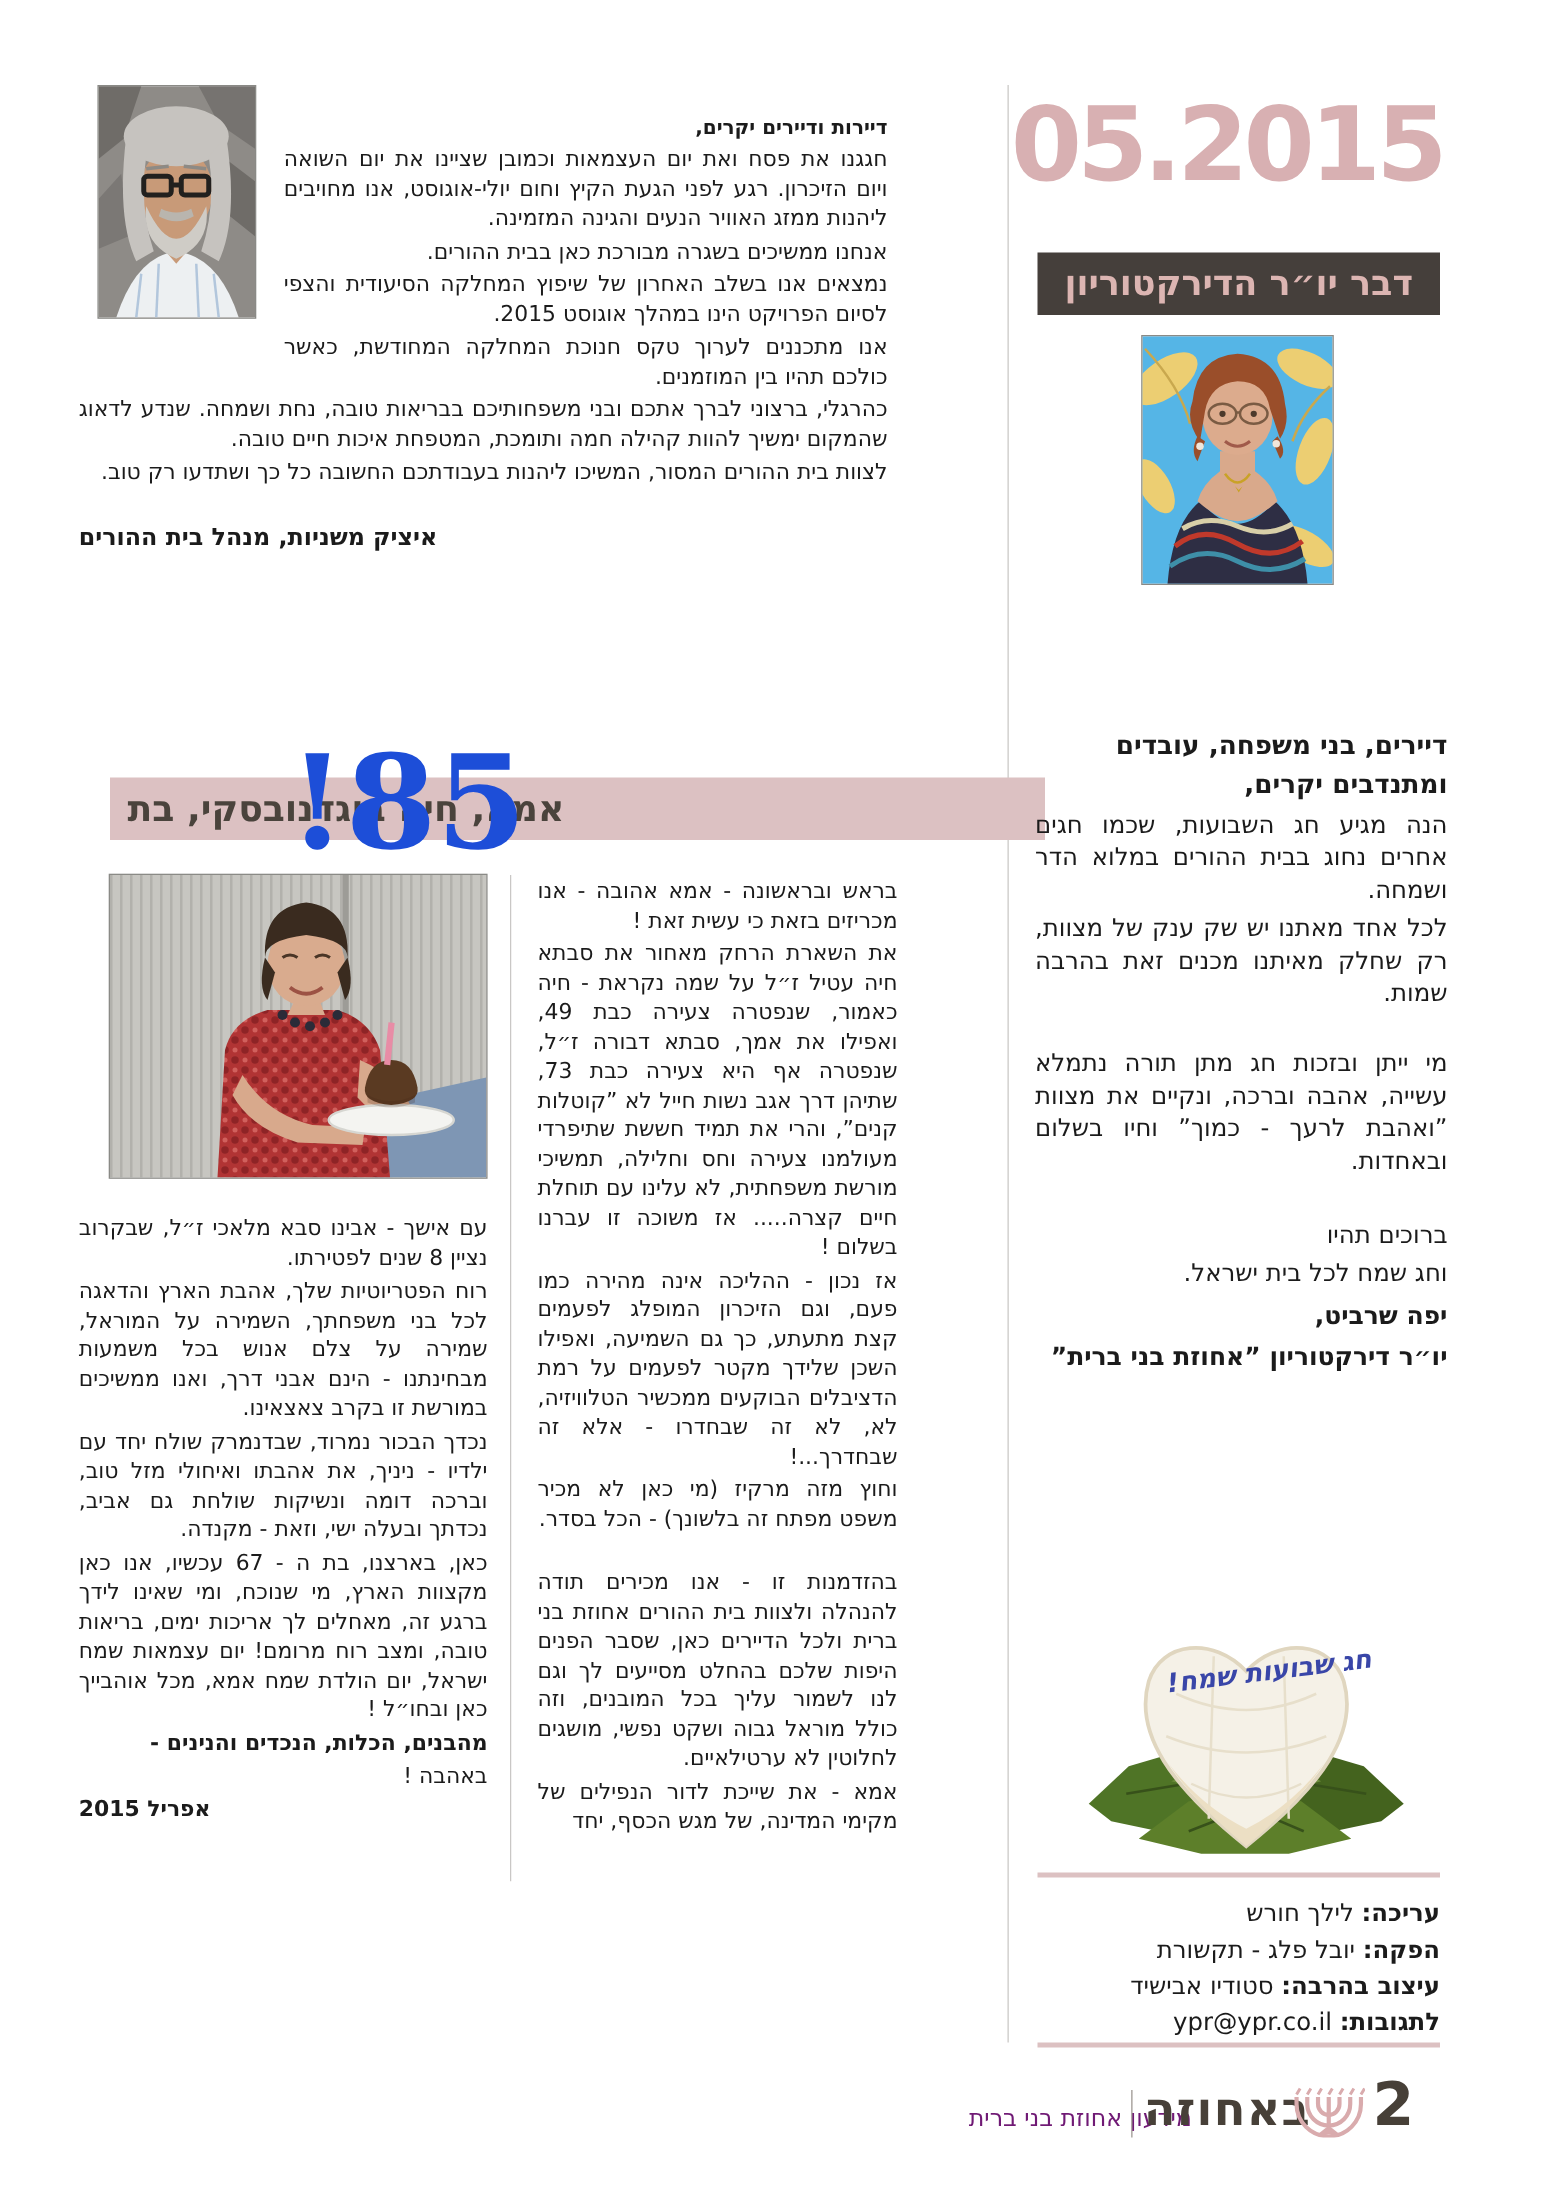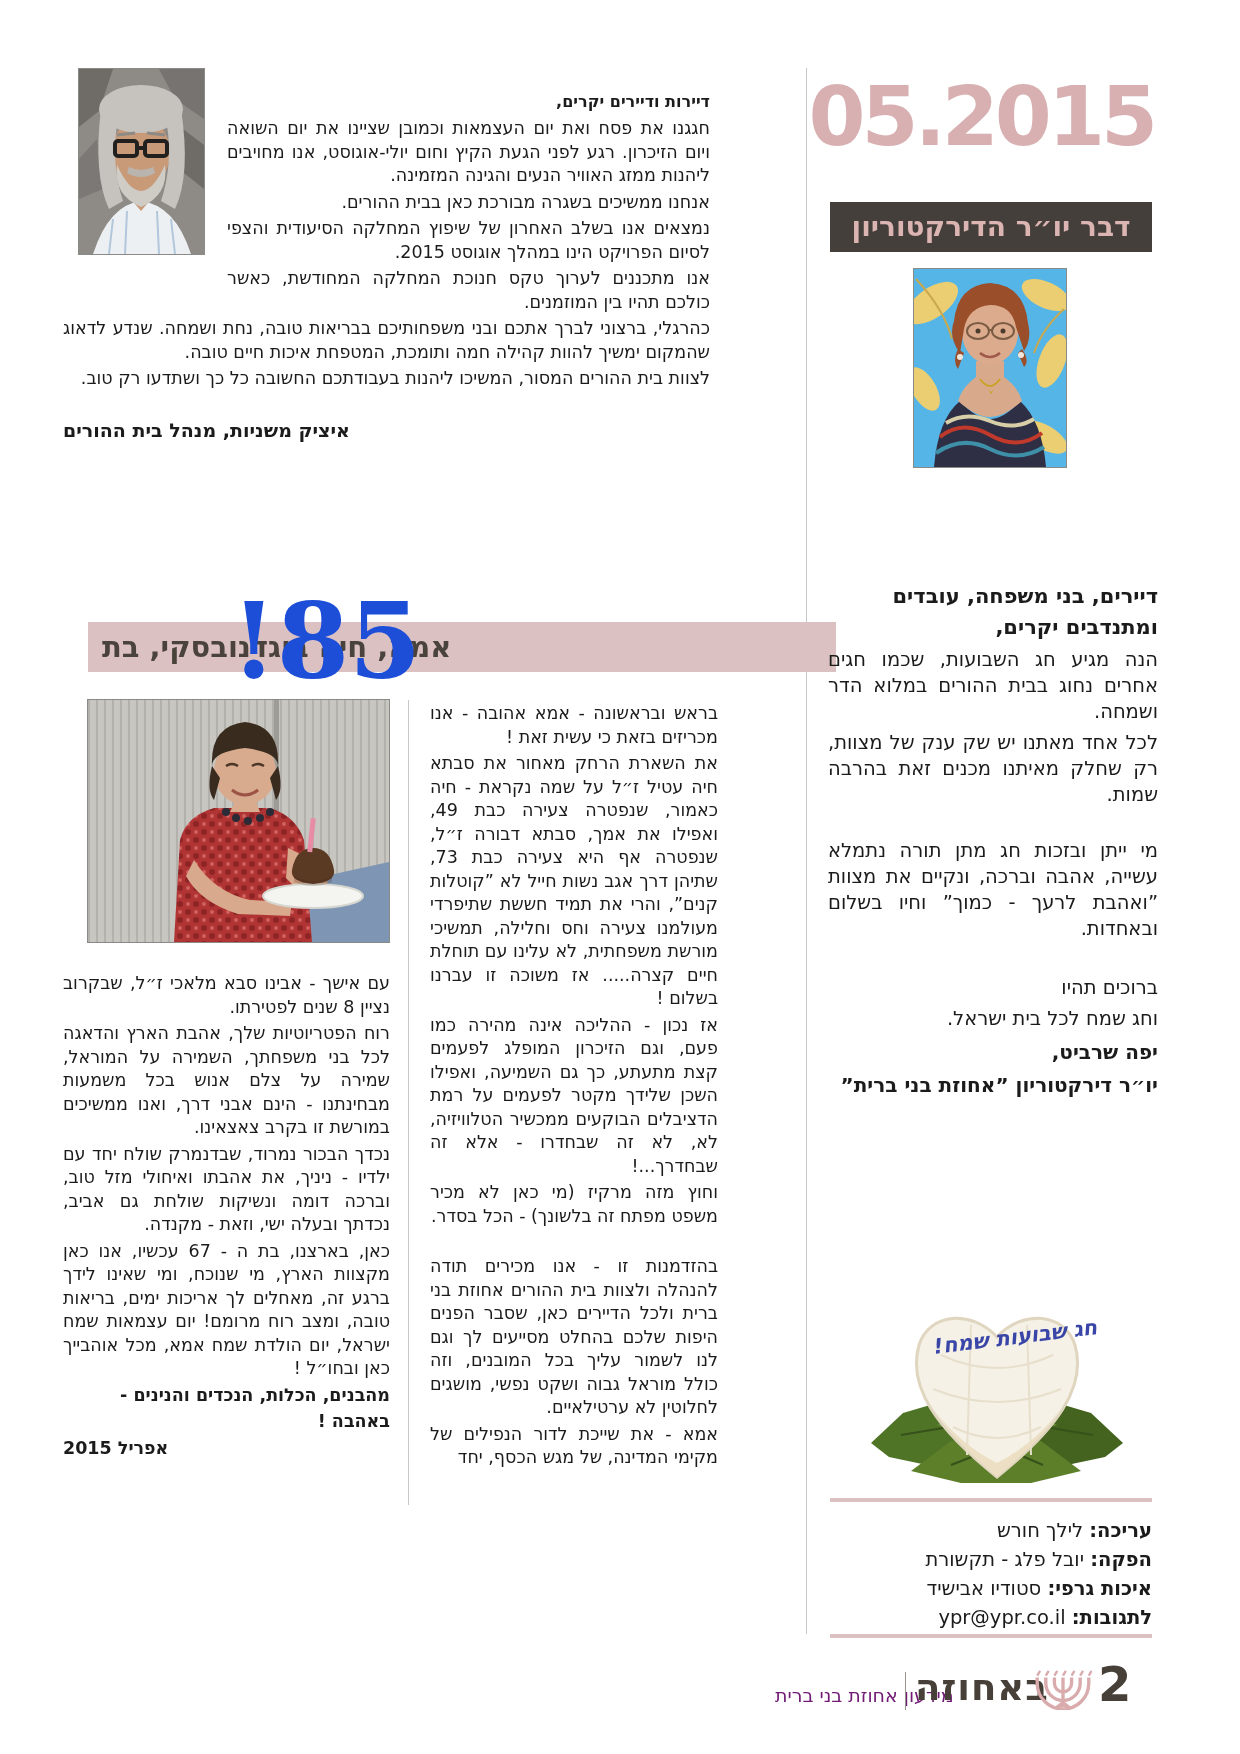--- a/index.html
+++ b/index.html
@@ -28,21 +28,21 @@
   .headline-bar span{display:block;line-height:50px;text-align:left;padding-left:14px;
         font-size:29px;font-weight:bold;color:#4a433c;}
   .big-num{position:absolute;left:168px;top:-32px;font-family:"DejaVu Serif",serif;
         font-weight:bold;font-size:104px;line-height:1;color:#1d4ed8;direction:rtl;}
   .birthday .photo{position:absolute;left:24px;top:77px;width:303px;height:244px;}
   .col-mid{position:absolute;right:0;top:80px;width:288px;}
   .col-left{position:absolute;left:0;top:350px;width:327px;}
   .col-mid p,.col-left p{font-size:17.5px;line-height:23.5px;text-align:justify;margin:0 0 3px;}
   .col-mid p.gap-before,.col-left p.gap-before{margin-top:27px;}
   .ded1{font-weight:bold;font-size:18.5px;text-align:right;margin:40px 0 0;}
-  .ded2{font-weight:bold;font-size:18.5px;text-align:center;margin:6px 0 0;}
+  .ded2{font-weight:normal;font-size:18.5px;text-align:center;margin:6px 0 0;}
   .date-line{font-weight:bold;font-size:18.5px;text-align:left;margin:14px 0 0;direction:ltr;}
 
   
   .rightcol{position:absolute;left:828px;top:68px;width:330px;}
   .issue-date{position:absolute;top:0;right:4px;font-size:82px;font-weight:bold;
         letter-spacing:-4px;color:#d8b0b2;line-height:1.2;direction:ltr;}
   .banner.dark{position:absolute;top:134px;left:2px;width:322px;background:#453f3b;}
   .banner.dark span{display:block;line-height:50px;text-align:center;font-size:28px;
         font-weight:bold;color:#dcb5b2;}
   .rightcol .photo.chair{position:absolute;top:200px;left:85px;width:154px;height:200px;}
@@ -274,21 +274,21 @@
         </g>
         <path d="M156 192 C 130 170, 108 148, 94 126 Q 120 160, 156 178 Q 192 160, 218 126 C 204 148, 182 170, 156 192 Z" fill="#ecdfc4"></path>
       </svg>
       <span class="caption">חג שבועות שמח!</span>
     </figure>
 
     <div class="hrule r1"></div>
     <div class="credits">
       <div><span class="lbl">עריכה:</span> <span>לילך חורש</span></div>
       <div><span class="lbl">הפקה:</span> <span>יובל פלג - תקשורת</span></div>
-      <div><span class="lbl">איכות גרפי:</span> <span>סטודיו אבישיד</span></div>
+      <div><span class="lbl">עיצוב בהרבה:</span> <span>סטודיו אבישיד</span></div>
       <div><span class="lbl">לתגובות:</span> <span>ypr@ypr.co.il</span></div>
     </div>
     <div class="hrule r2"></div>
   </section>
 
   <div class="footer-tagline">מידעון אחוזת בני ברית</div>
   <div class="footer-div"></div>
   <div class="footer-logo">באחוזה</div>
   <div class="footer-menorah">
     <svg width="58" height="42" viewBox="0 0 60 44" xmlns="http://www.w3.org/2000/svg">

